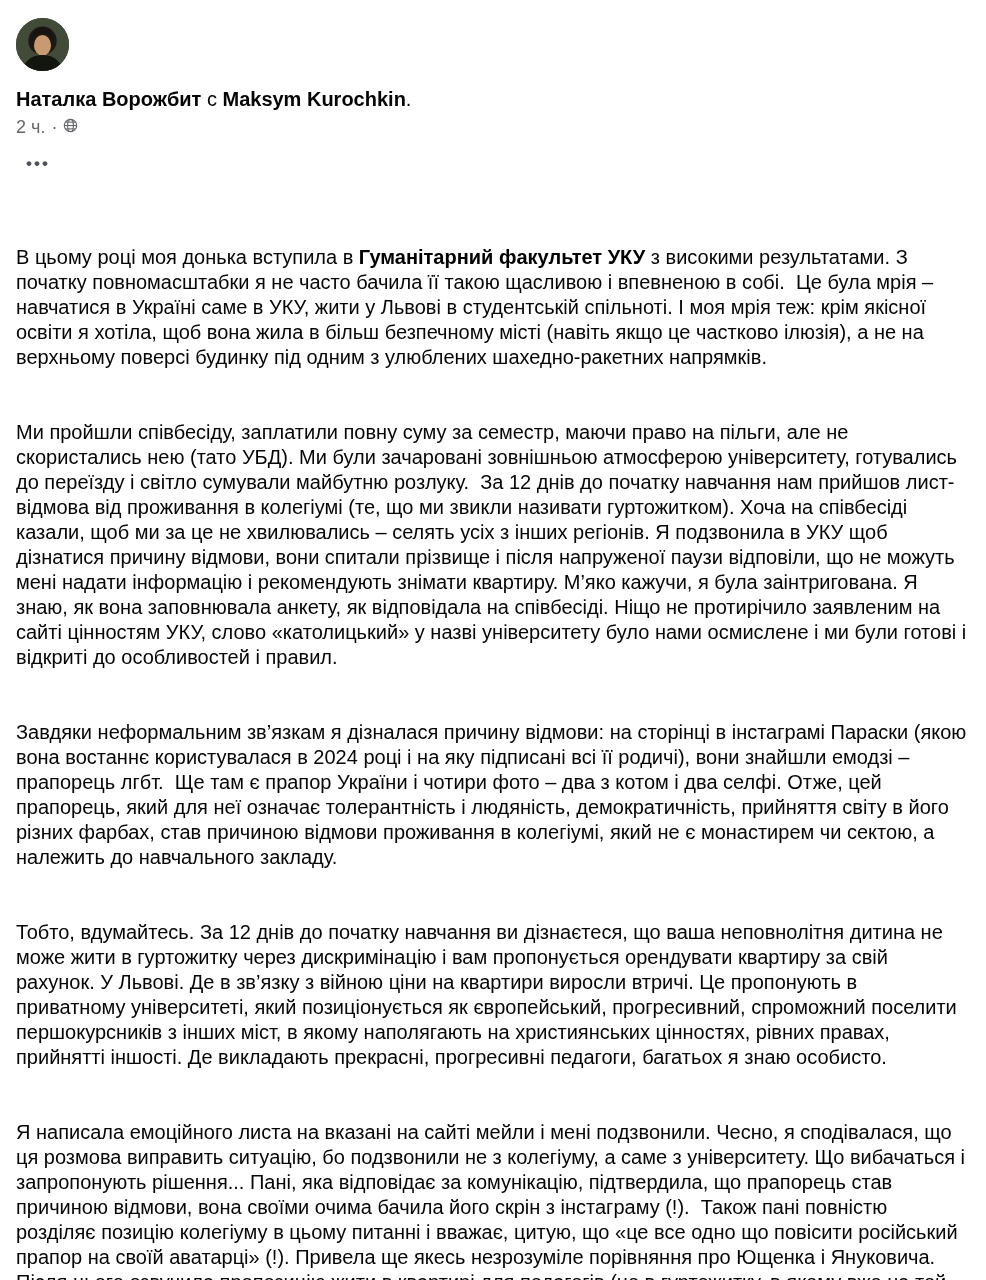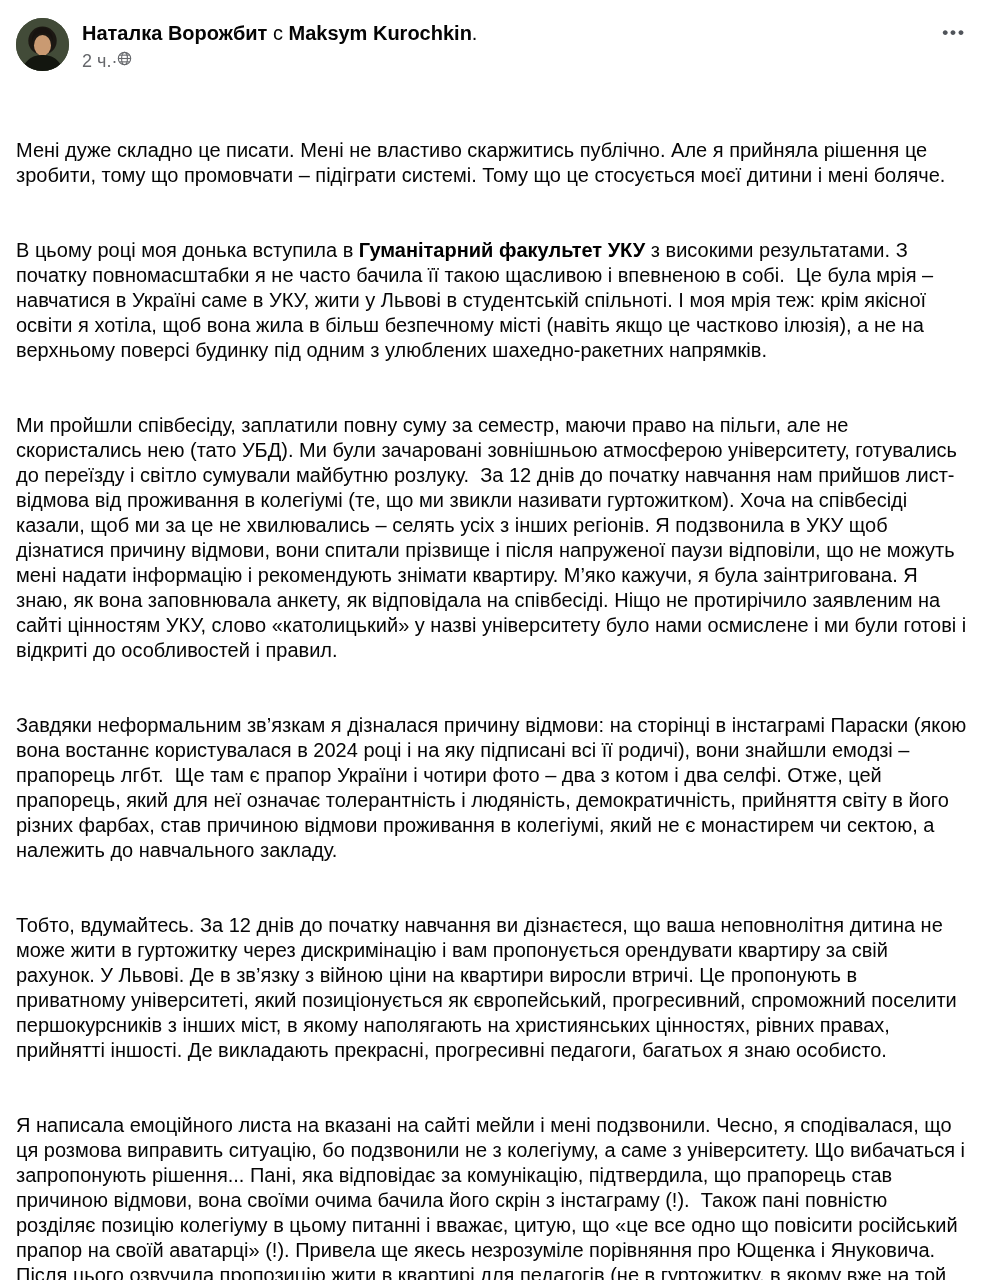--- a/index.html
+++ b/index.html
@@ -14,20 +14,21 @@
     min-height: 1280px;
     box-sizing: border-box;
     padding: 18px 16px 20px 16px;
     background: #ffffff;
   }
   
   .post-header {
     display: flex;
     align-items: flex-start;
     gap: 13px;
+    flex-direction: column;
   }
   .avatar {
     width: 53px;
     height: 53px;
     border-radius: 50%;
     overflow: hidden;
     flex: 0 0 auto;
     cursor: pointer;
     background: #3a422f;
   }
@@ -42,20 +43,22 @@
     font-weight: 700;
     color: #050505;
     text-decoration: none;
     cursor: pointer;
   }
   .connector { font-weight: 400; color: #050505; }
   .name-suffix { font-weight: 400; color: #050505; }
   .meta-line {
     margin-top: 6px;
     display: flex;
+    align-items: center;
+    gap: 6px;
     color: #65676B;
     font-size: 18px;
     line-height: 1;
   }
   .meta-line .timestamp { cursor: pointer; }
   .meta-line .dot-sep { color: #65676B; }
   .globe { display: inline-block; margin-top: -1px; }
   .more-button {
     flex: 0 0 auto;
     color: #50545a;
@@ -122,21 +125,20 @@
         </span>
       </div>
     </div>
 
     <div class="more-button">
       <span>•••</span>
     </div>
   </header>
 
   <div class="post-body">
-    <p>Мені дуже складно це писати. Мені не властиво скаржитись публічно. Але я прийняла рішення це зробити, тому що промовчати – підіграти системі. Тому що це стосується моєї дитини і мені боляче.</p>
     <p><span>В цьому році моя донька вступила в </span><a class="inline-link">Гуманітарний факультет УКУ</a><span> з високими результатами. З початку повномасштабки я не часто бачила її такою щасливою і впевненою в собі.  Це була мрія – навчатися в Україні саме в УКУ, жити у Львові в студентській спільноті. І моя мрія теж: крім якісної освіти я хотіла, щоб вона жила в більш безпечному місті (навіть якщо це частково ілюзія), а не на верхньому поверсі будинку під одним з улюблених шахедно-ракетних напрямків.</span></p>
     <p>Ми пройшли співбесіду, заплатили повну суму за семестр, маючи право на пільги, але не скористались нею (тато УБД). Ми були зачаровані зовнішньою атмосферою університету, готувались до переїзду і світло сумували майбутню розлуку.  За 12 днів до початку навчання нам прийшов лист-відмова від проживання в колегіумі (те, що ми звикли називати гуртожитком). Хоча на співбесіді казали, щоб ми за це не хвилювались – селять усіх з інших регіонів. Я подзвонила в УКУ щоб дізнатися причину відмови, вони спитали прізвище і після напруженої паузи відповіли, що не можуть мені надати інформацію і рекомендують знімати квартиру. М’яко кажучи, я була заінтригована. Я знаю, як вона заповнювала анкету, як відповідала на співбесіді. Ніщо не протирічило заявленим на сайті цінностям УКУ, слово «католицький» у назві університету було нами осмислене і ми були готові і відкриті до особливостей і правил.</p>
     <p>Завдяки неформальним зв’язкам я дізналася причину відмови: на сторінці в інстаграмі Параски (якою вона востаннє користувалася в 2024 році і на яку підписані всі її родичі), вони знайшли емодзі – прапорець лгбт.  Ще там є прапор України і чотири фото – два з котом і два селфі. Отже, цей прапорець, який для неї означає толерантність і людяність, демократичність, прийняття світу в його різних фарбах, став причиною відмови проживання в колегіумі, який не є монастирем чи сектою, а належить до навчального закладу.</p>
     <p>Тобто, вдумайтесь. За 12 днів до початку навчання ви дізнаєтеся, що ваша неповнолітня дитина не може жити в гуртожитку через дискримінацію і вам пропонується орендувати квартиру за свій рахунок. У Львові. Де в зв’язку з війною ціни на квартири виросли втричі. Це пропонують в приватному університеті, який позиціонується як європейський, прогресивний, спроможний поселити першокурсників з інших міст, в якому наполягають на християнських цінностях, рівних правах, прийнятті іншості. Де викладають прекрасні, прогресивні педагоги, багатьох я знаю особисто.</p>
     <p>Я написала емоційного листа на вказані на сайті мейли і мені подзвонили. Чесно, я сподівалася, що ця розмова виправить ситуацію, бо подзвонили не з колегіуму, а саме з університету. Що вибачаться і запропонують рішення... Пані, яка відповідає за комунікацію, підтвердила, що прапорець став причиною відмови, вона своїми очима бачила його скрін з інстаграму (!).  Також пані повністю розділяє позицію колегіуму в цьому питанні і вважає, цитую, що «це все одно що повісити російський прапор на своїй аватарці» (!). Привела ще якесь незрозуміле порівняння про Ющенка і Януковича. Після цього озвучила пропозицію жити в квартирі для педагогів (не в гуртожитку, в якому вже на той момент не залишилось місць) за умови, що донька прибере це емодзі зі свого інстаграму і пообіцяє не пропагувати лгбт в УКУ.</p>
   </div>
 
 </div>
 
 </body></html>

